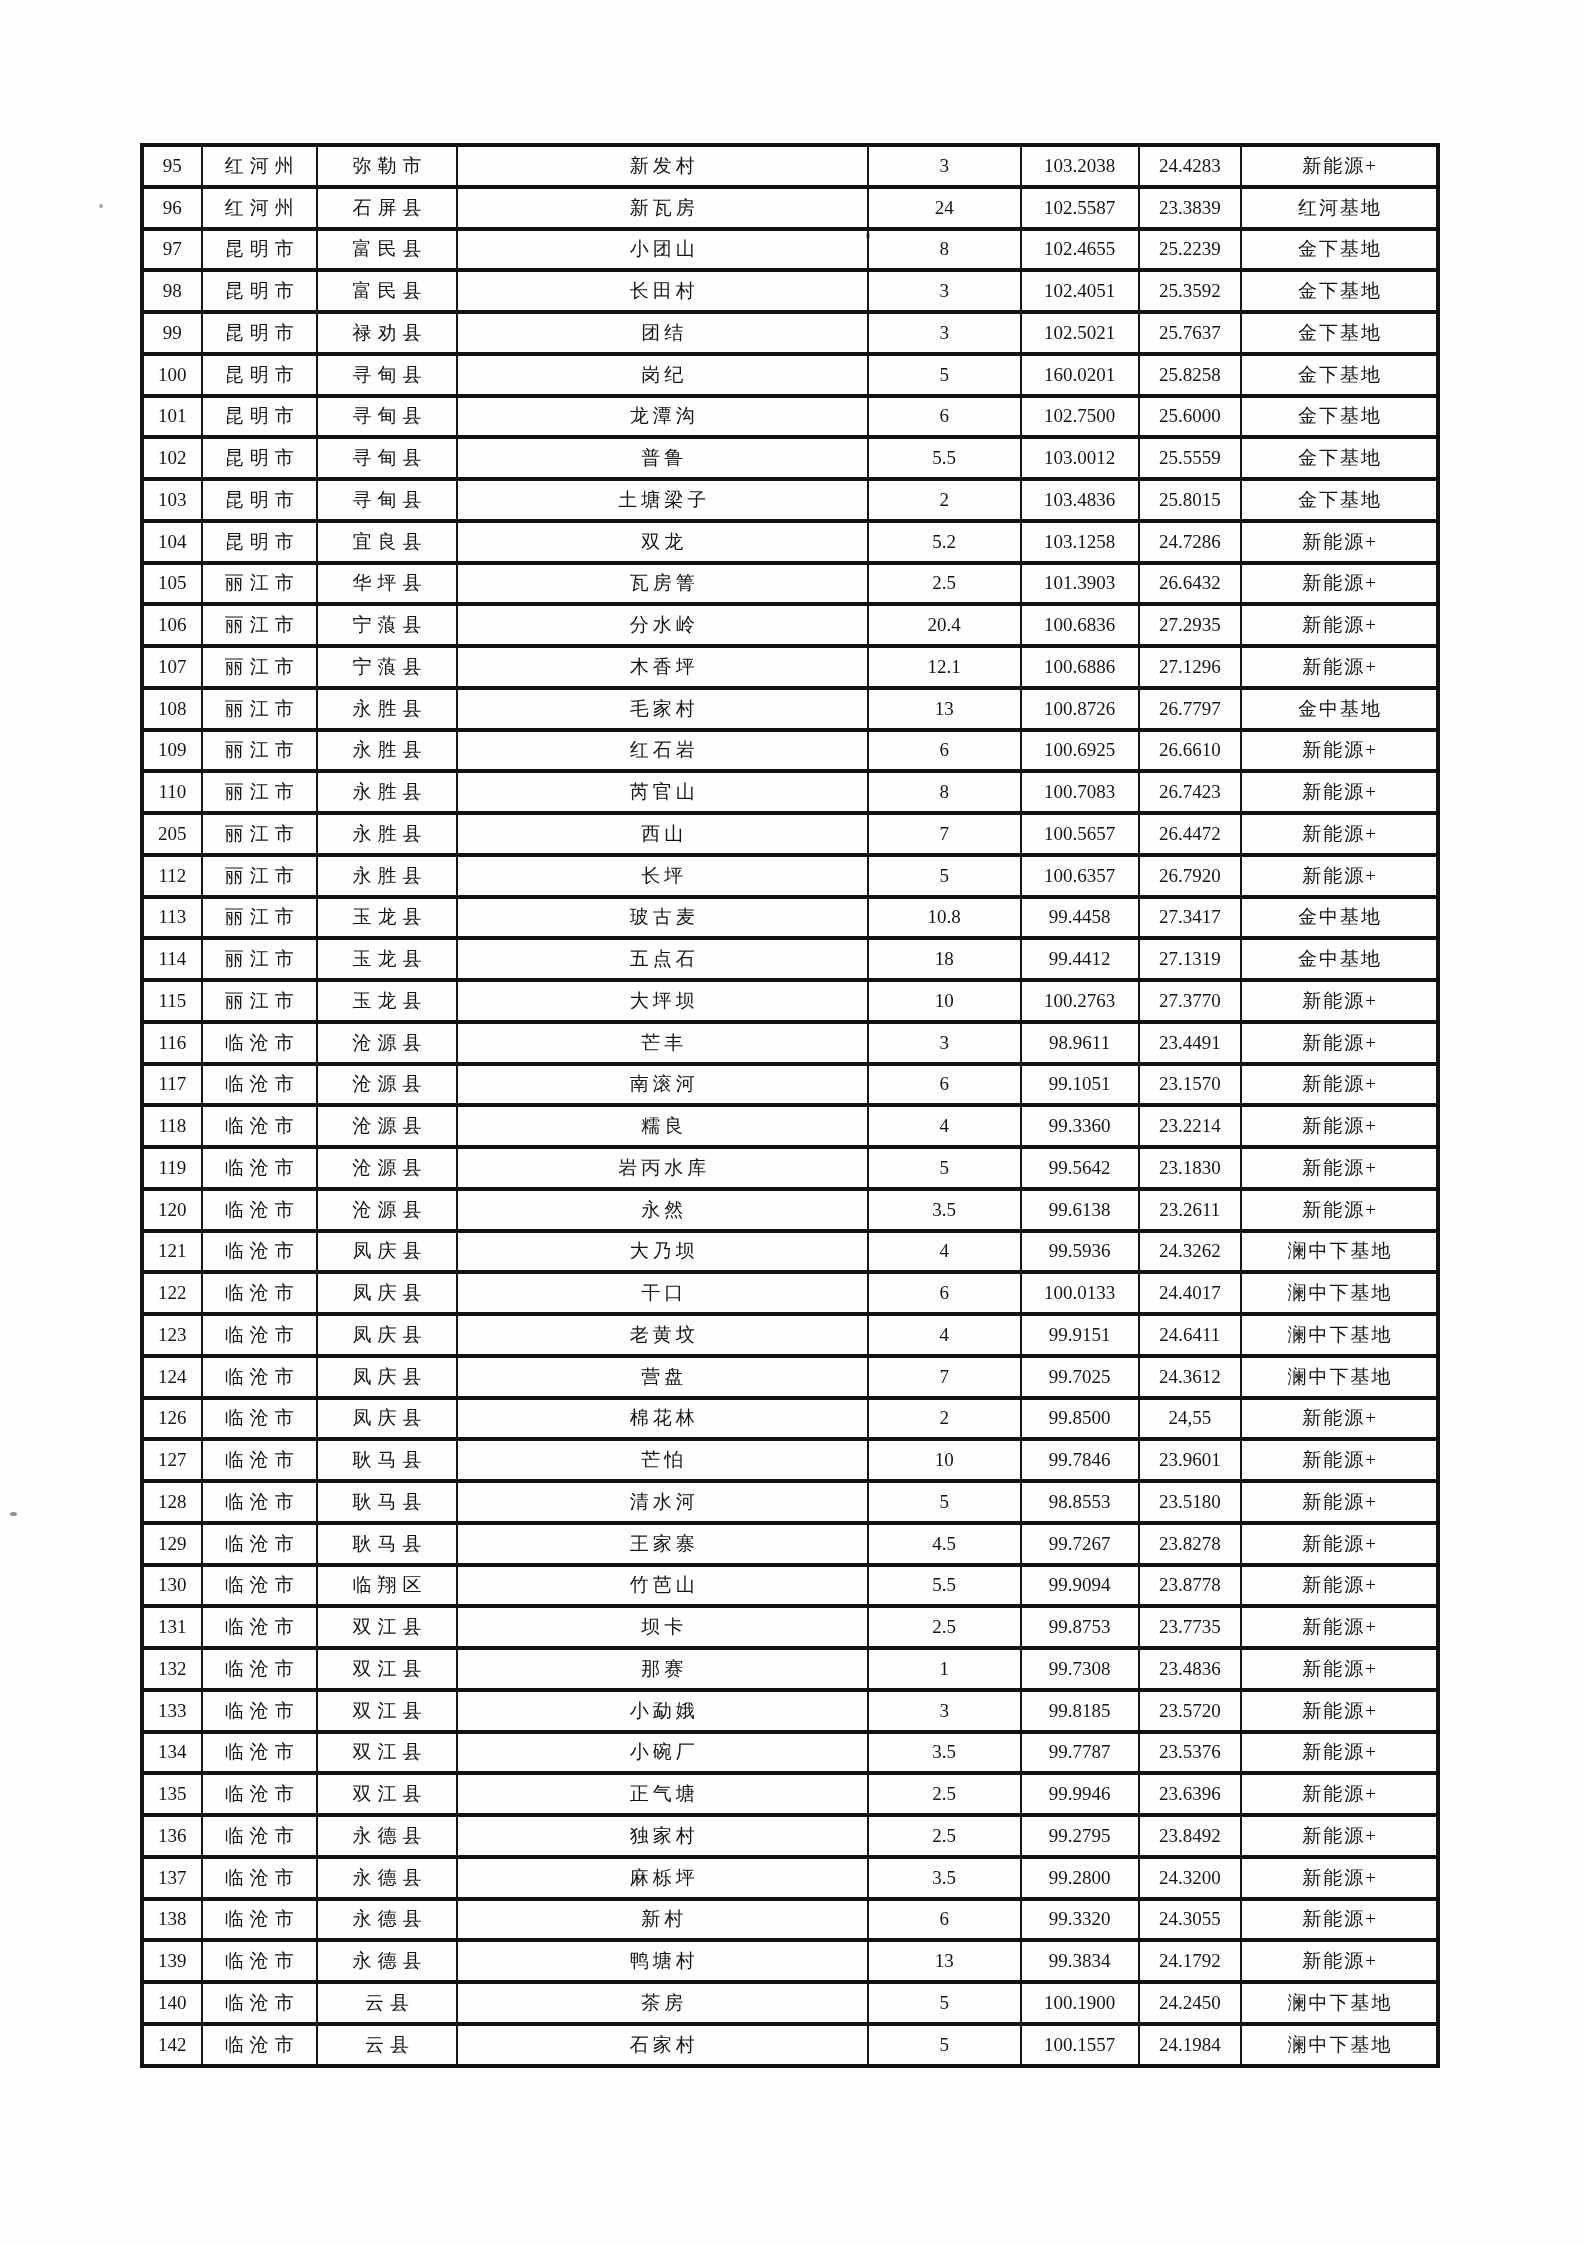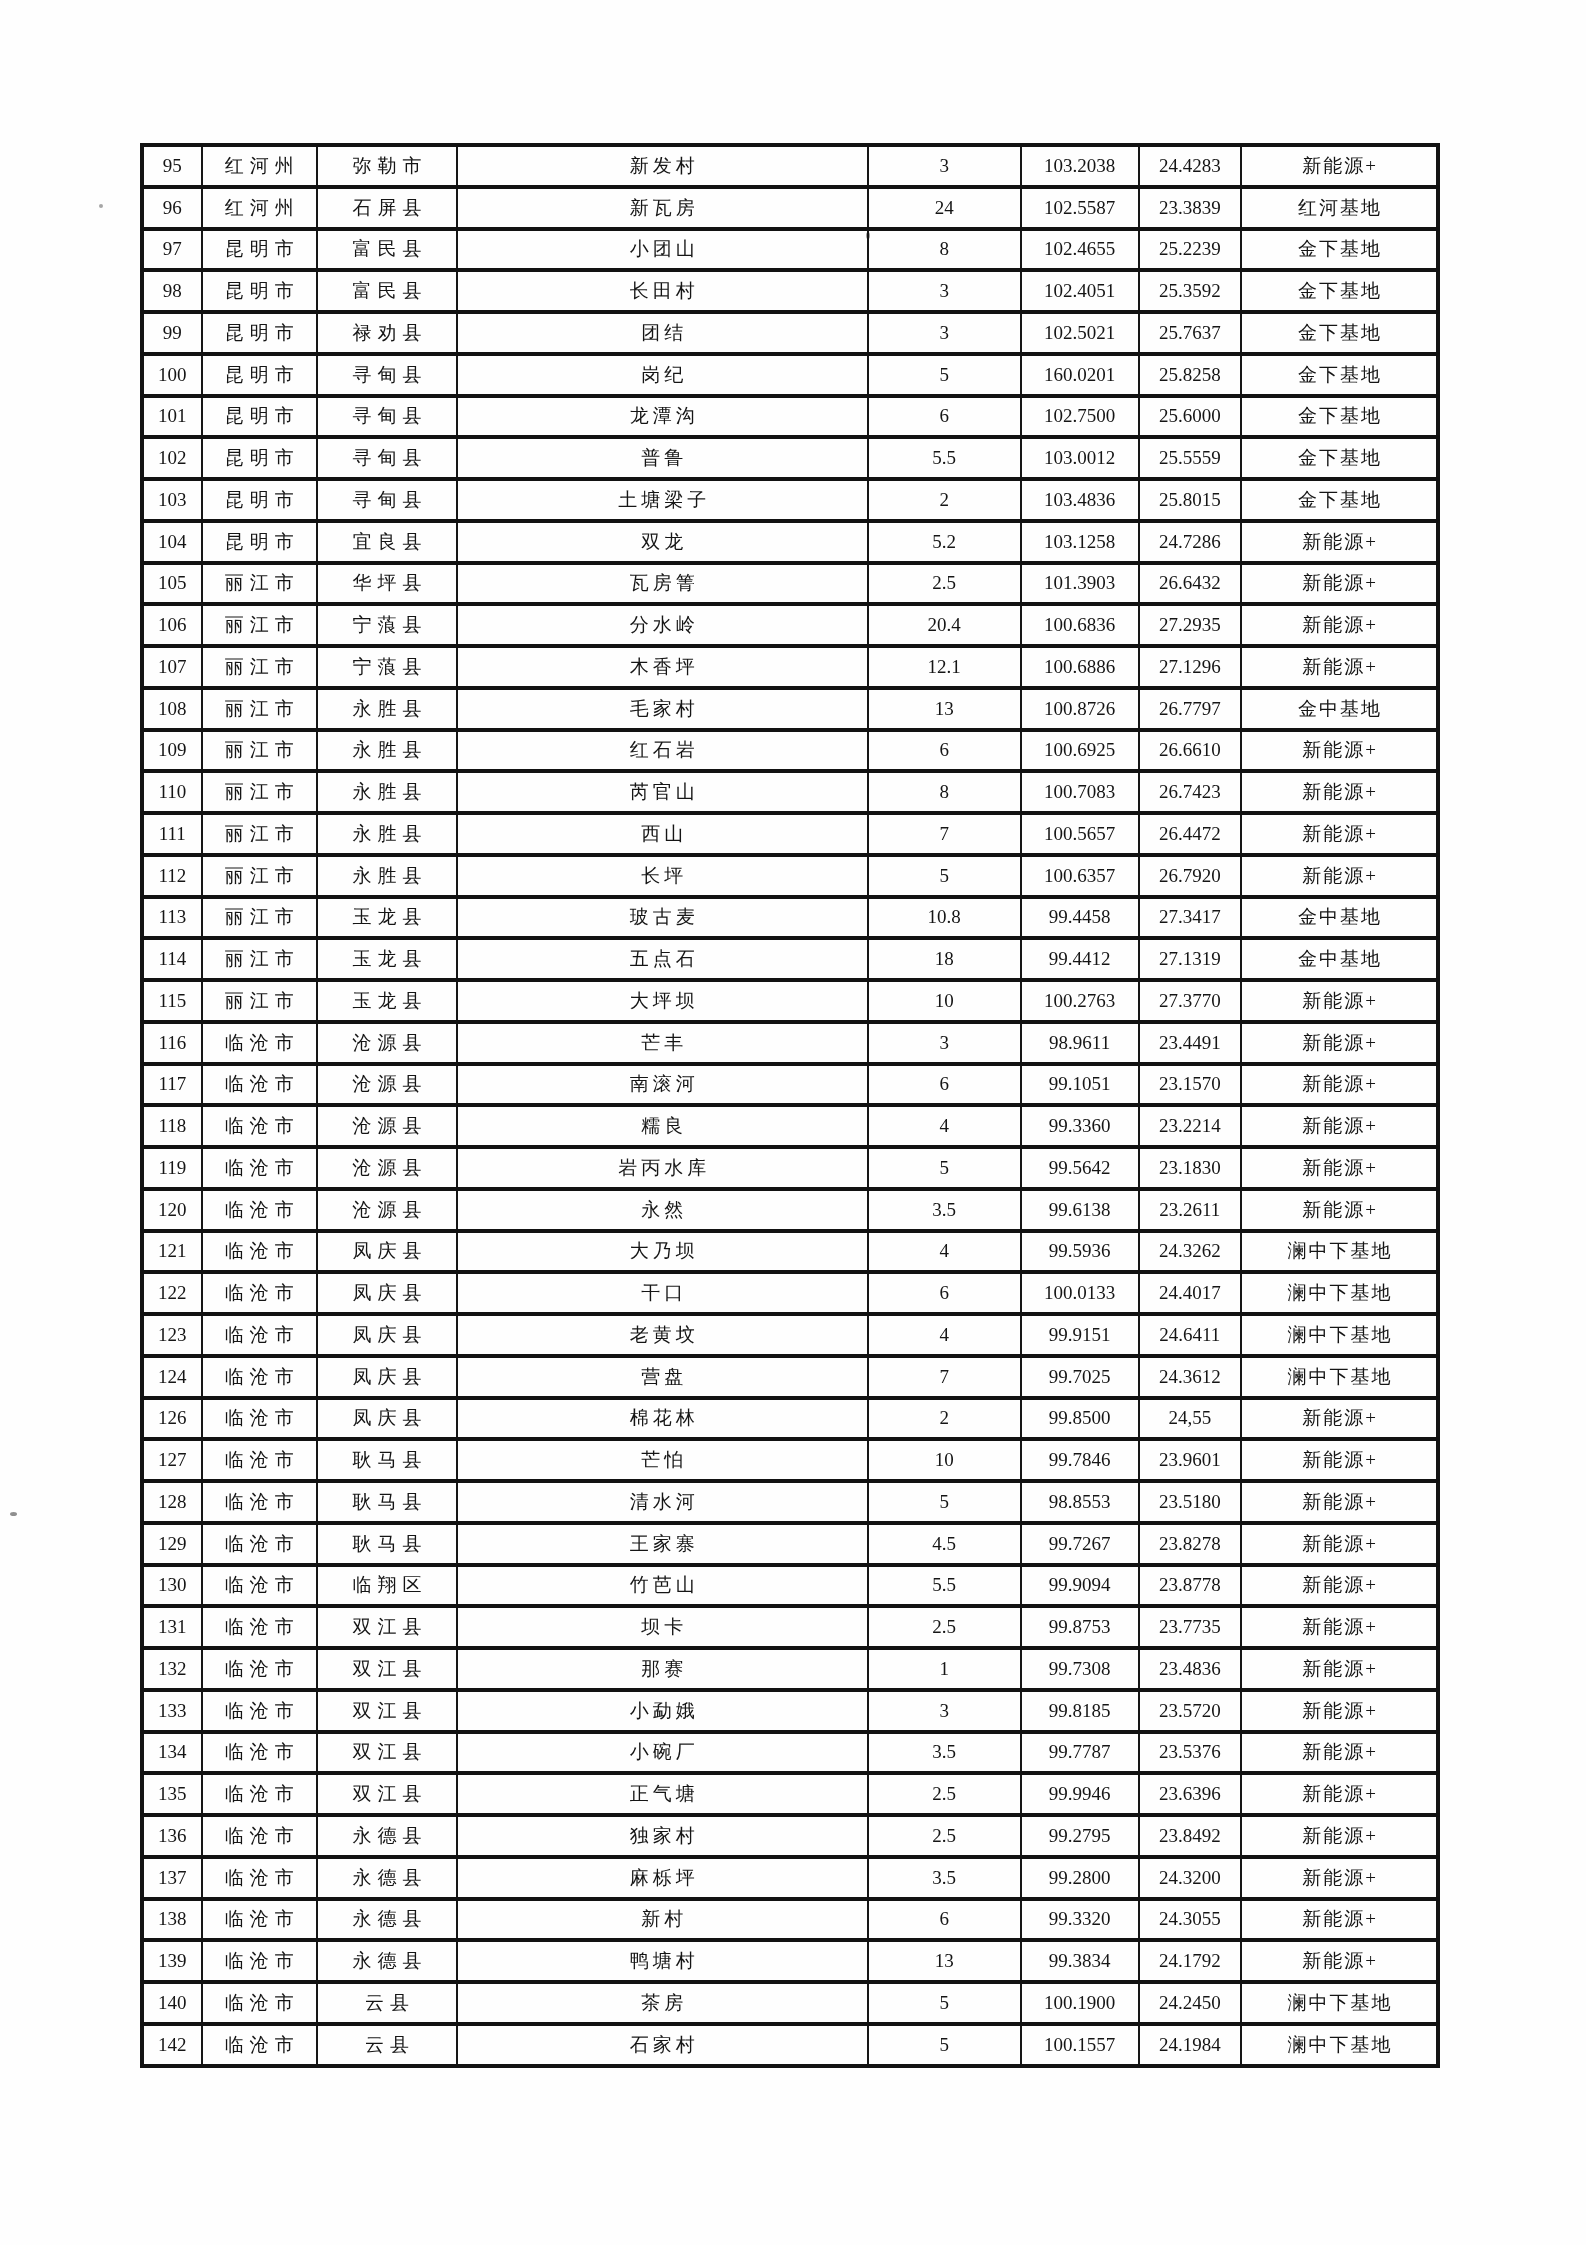--- a/index.html
+++ b/index.html
@@ -238,21 +238,21 @@
           <td class="col-index">110</td>
           <td class="col-prefecture">丽江市</td>
           <td class="col-county">永胜县</td>
           <td class="col-site">芮官山</td>
           <td class="col-value">8</td>
           <td class="col-longitude">100.7083</td>
           <td class="col-latitude">26.7423</td>
           <td class="col-base">新能源+</td>
         </tr>
         <tr>
-          <td class="col-index">111</td>
+          <td class="col-index">205</td>
           <td class="col-prefecture">丽江市</td>
           <td class="col-county">永胜县</td>
           <td class="col-site">西山</td>
           <td class="col-value">7</td>
           <td class="col-longitude">100.5657</td>
           <td class="col-latitude">26.4472</td>
           <td class="col-base">新能源+</td>
         </tr>
         <tr>
           <td class="col-index">112</td>

